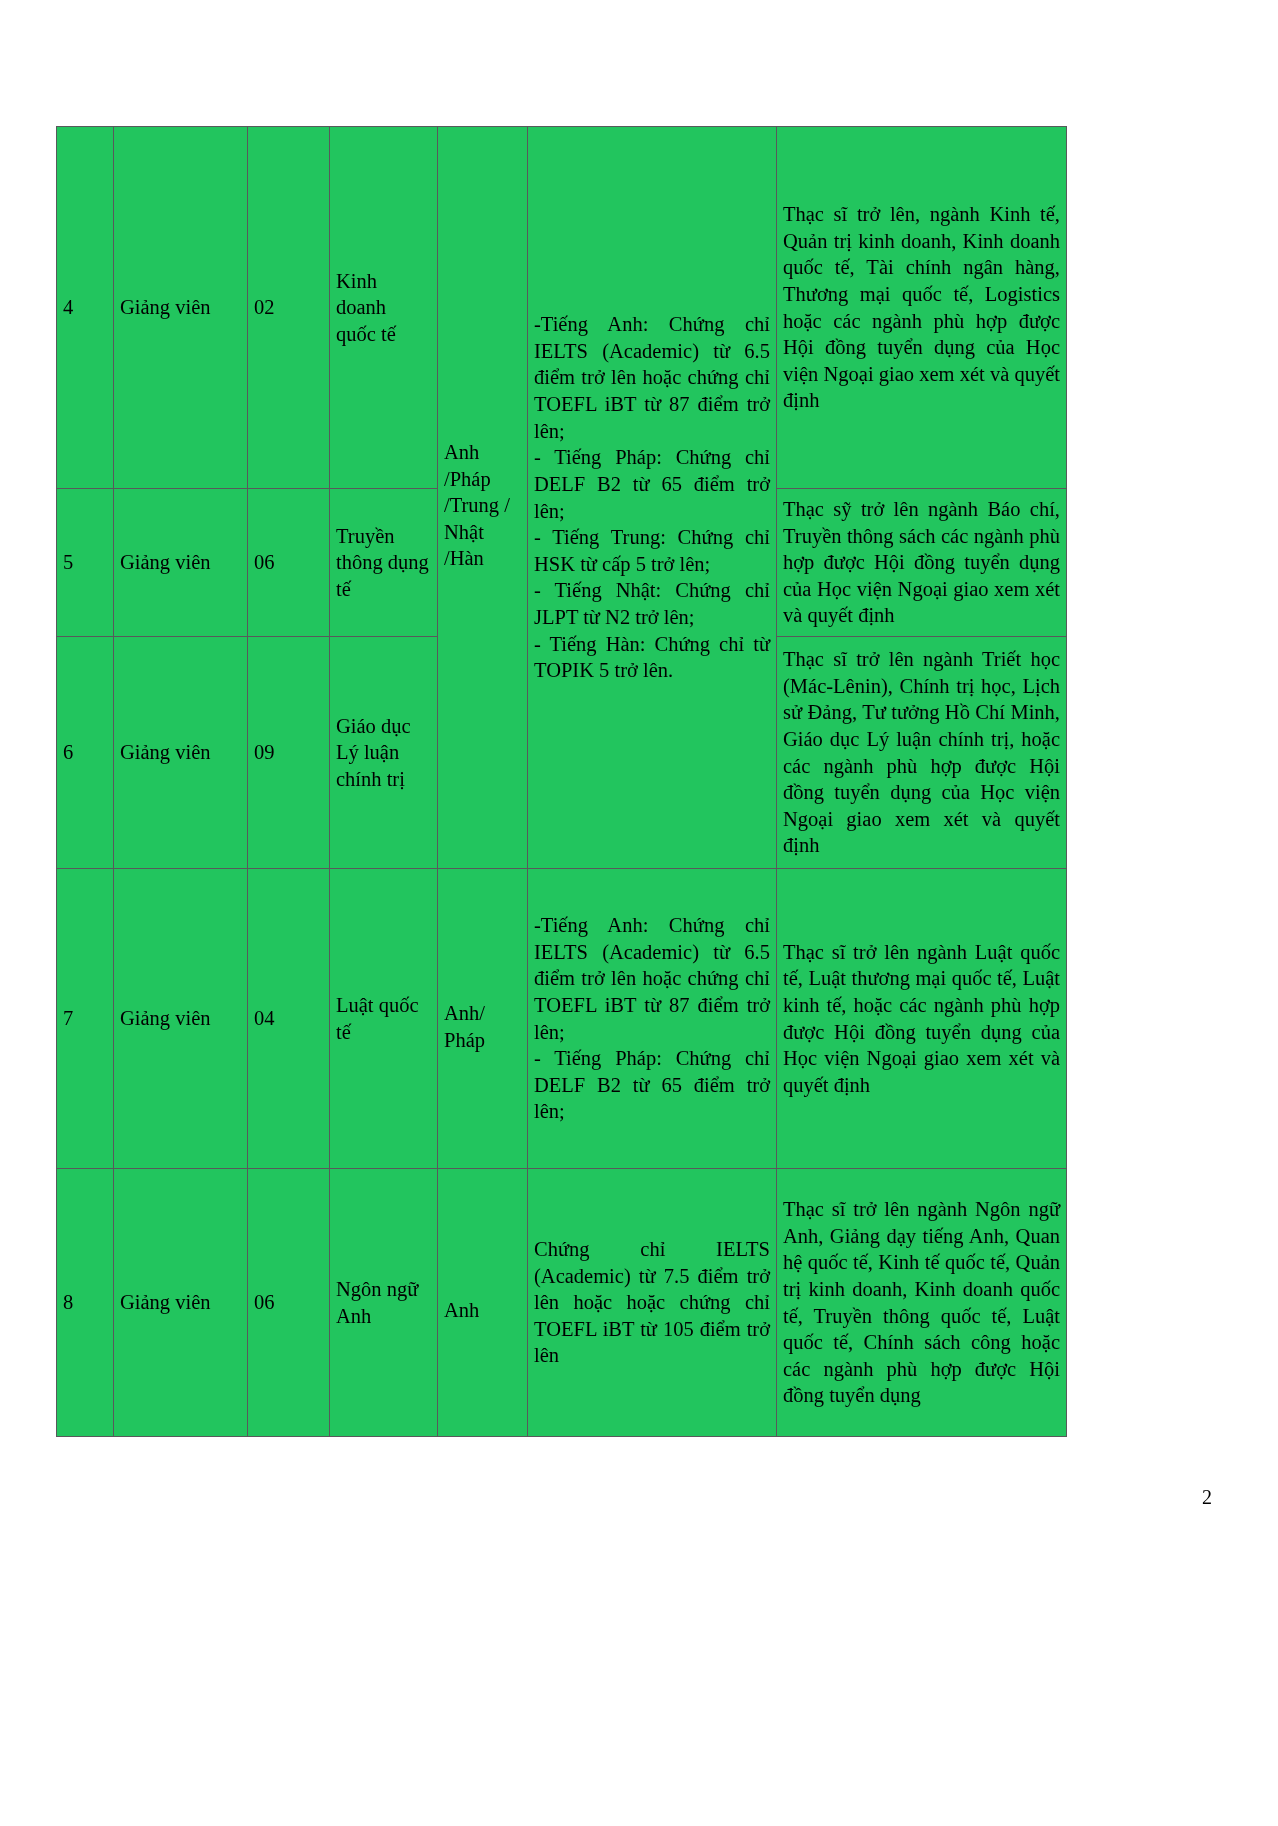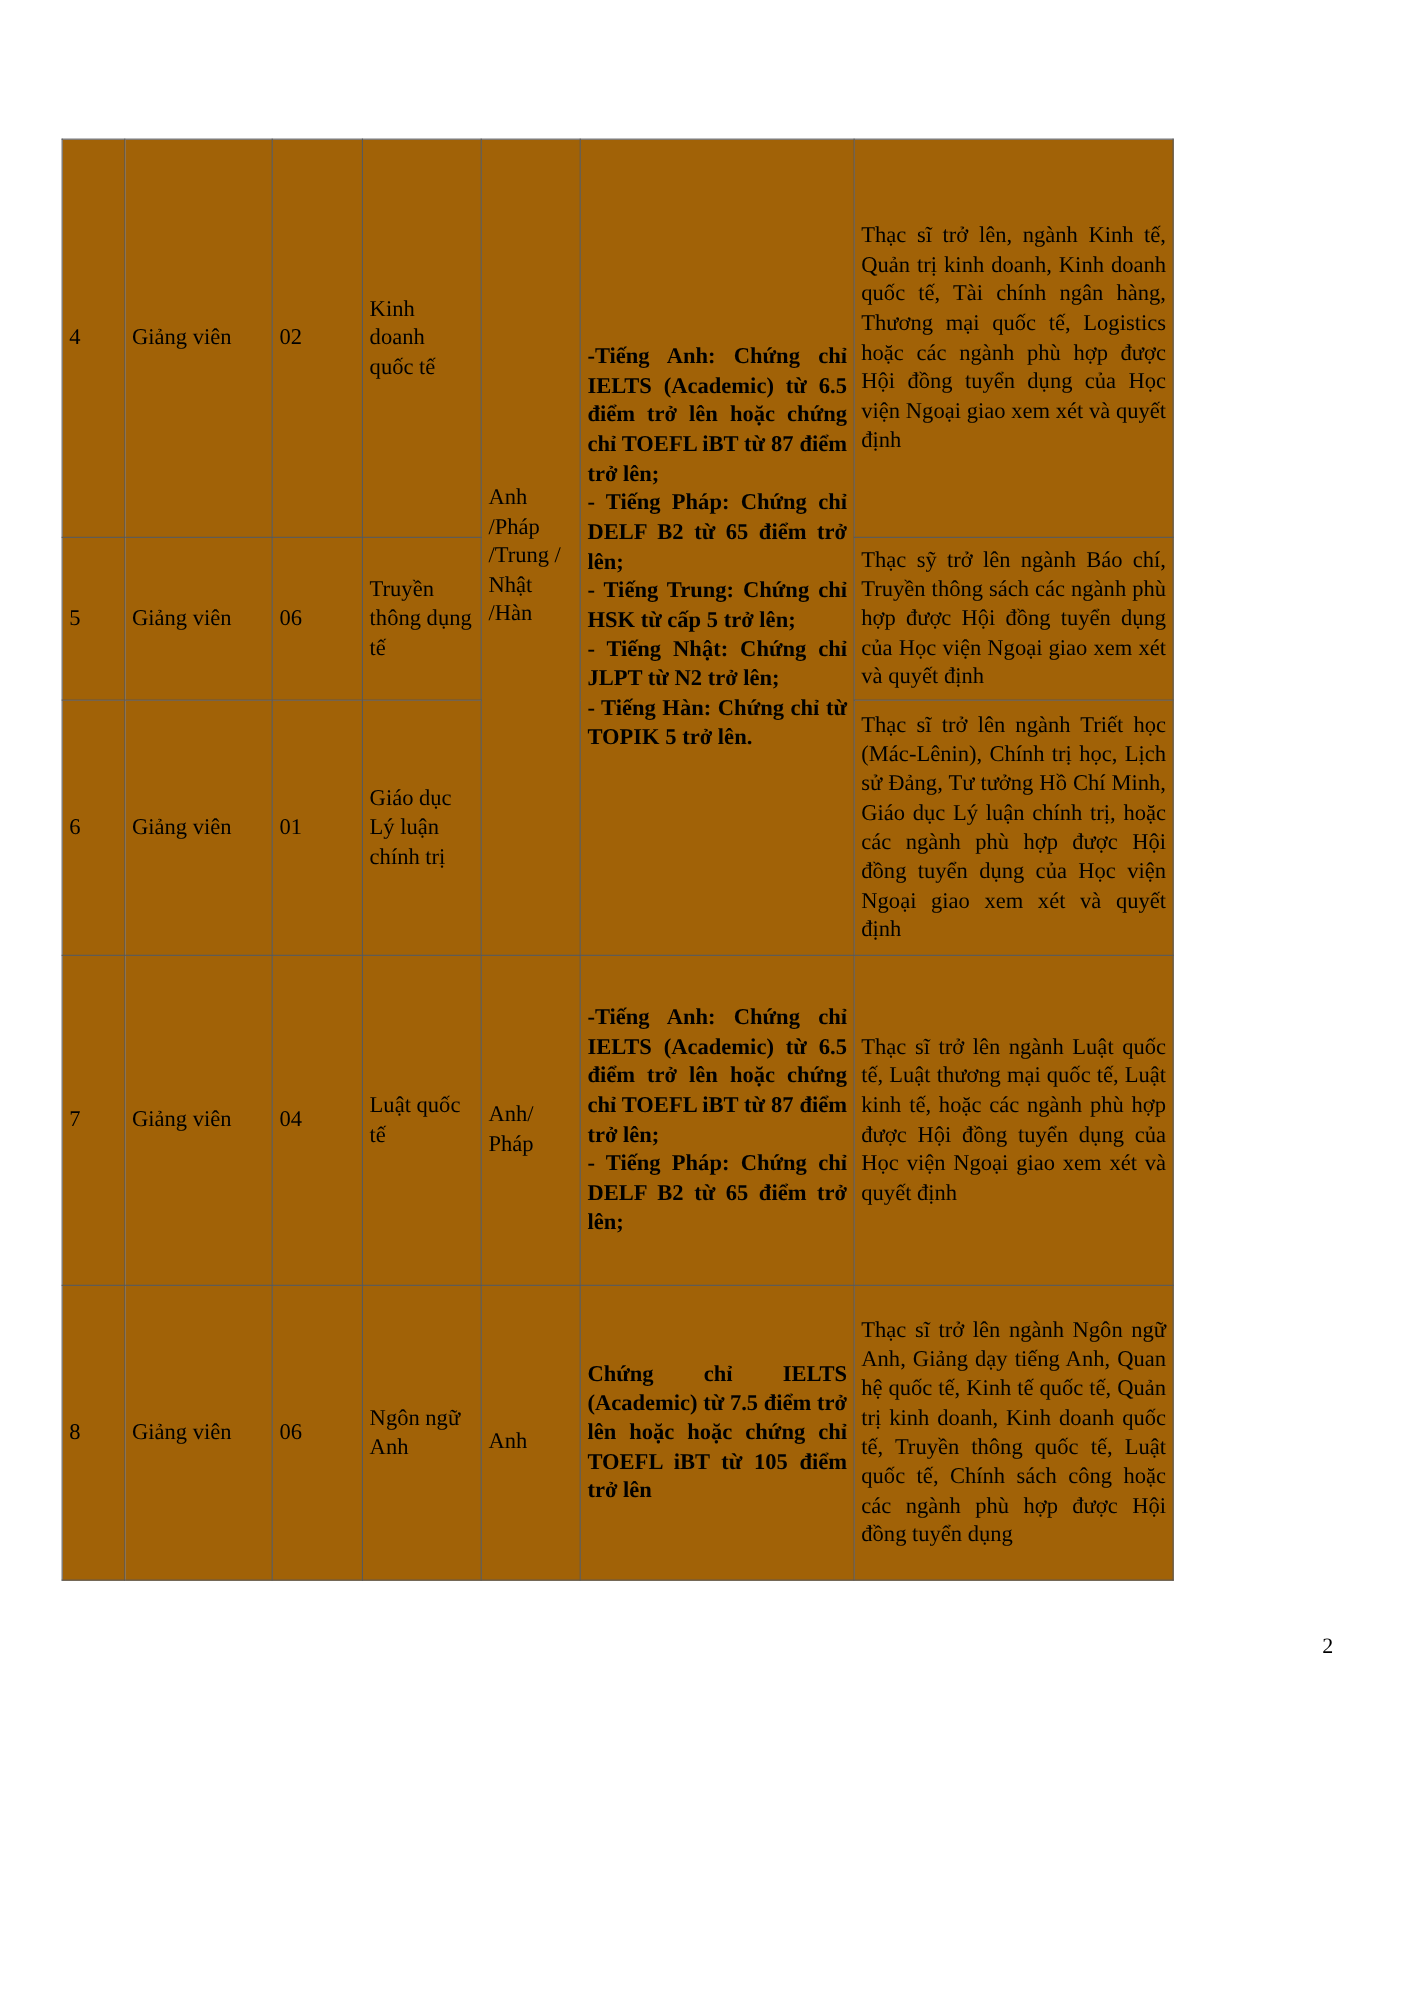--- a/index.html
+++ b/index.html
@@ -33,42 +33,41 @@
     border-collapse: collapse;
     table-layout: fixed;
     width: 1010px;
     font-size: 20.5px;
     line-height: 1.30;
   }
   table.rec td {
     border: 1.2px solid #58595b;
     padding: 3px 6px;
     vertical-align: middle;
-    background: #a16207;
+    background: #22c55e;
   }
   
   col.c-stt    { width: 57px; }
   col.c-pos    { width: 134px; }
   col.c-qty    { width: 82px; }
   col.c-field  { width: 108px; }
   col.c-lang   { width: 90px; }
   col.c-req    { width: 249px; }
   col.c-degree { width: 290px; }
 
   td.stt, td.pos, td.qty, td.field, td.lang {
   }
   td.req, td.degree {
     text-align: justify;
     text-align-last: left;
     vertical-align: middle;
     hyphens: none;
   }
   td.req {
     padding: 4px 7px 4px 7px;
-    font-weight: bold;
   }
   td.degree {
     padding: 4px 8px 4px 8px;
   }
   .cell-text {
     display: block;
     white-space: pre-line;
   }
   td.lang .cell-text {
     line-height: 1.30;
@@ -155,21 +154,21 @@
         </tr>
 
         <tr class="r6">
           <td class="stt">
               <span class="cell-text">6</span>
             </td>
           <td class="pos">
               <span class="cell-text">Giảng viên</span>
             </td>
           <td class="qty">
-              <span class="cell-text">01</span>
+              <span class="cell-text">09</span>
             </td>
           <td class="field">
               <span class="cell-text">Giáo dục Lý luận chính trị</span>
             </td>
           <td class="degree">
               <span class="cell-text">Thạc sĩ trở lên ngành Triết học (Mác-Lênin), Chính trị học, Lịch sử Đảng, Tư tưởng Hồ Chí Minh, Giáo dục Lý luận chính trị, hoặc các ngành phù hợp được Hội đồng tuyển dụng của Học viện Ngoại giao xem xét và quyết định</span>
             </td>
         </tr>
 
         <tr class="r7">

